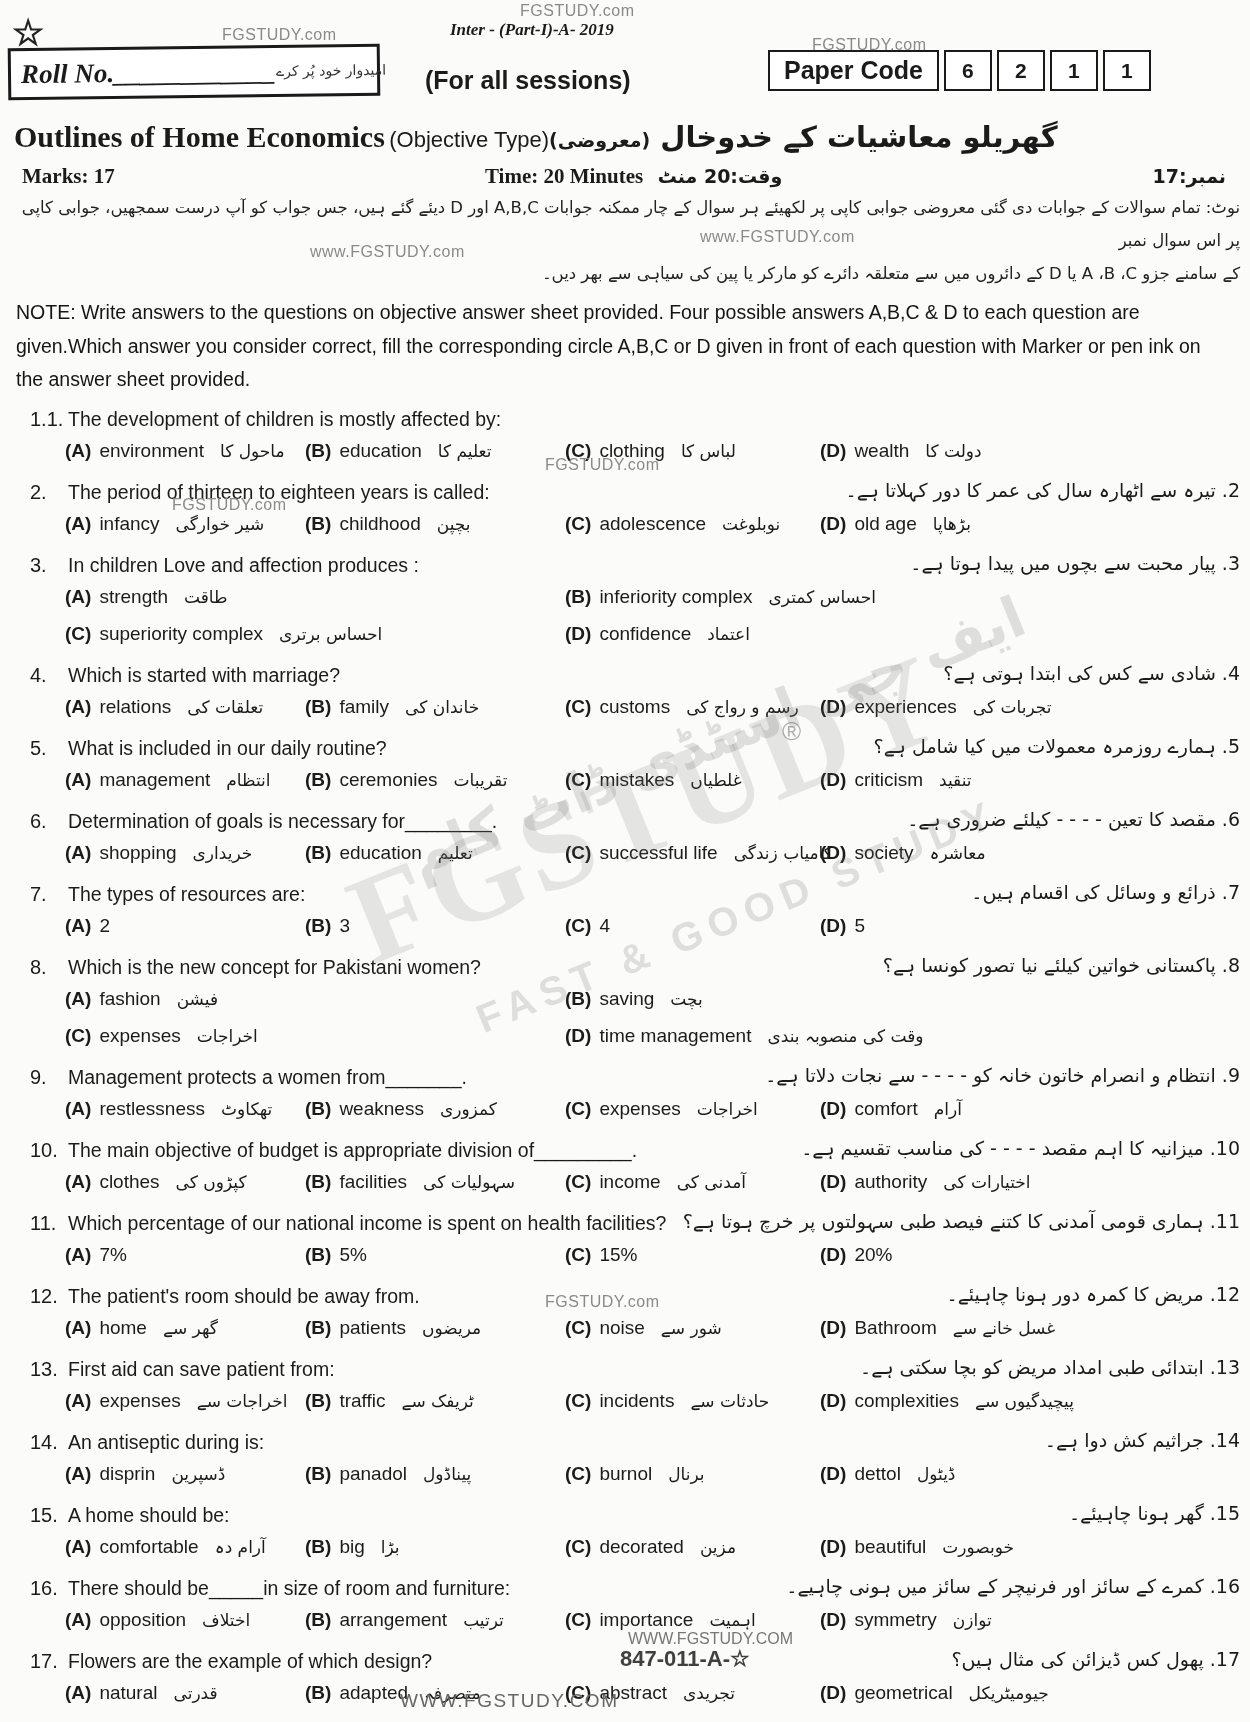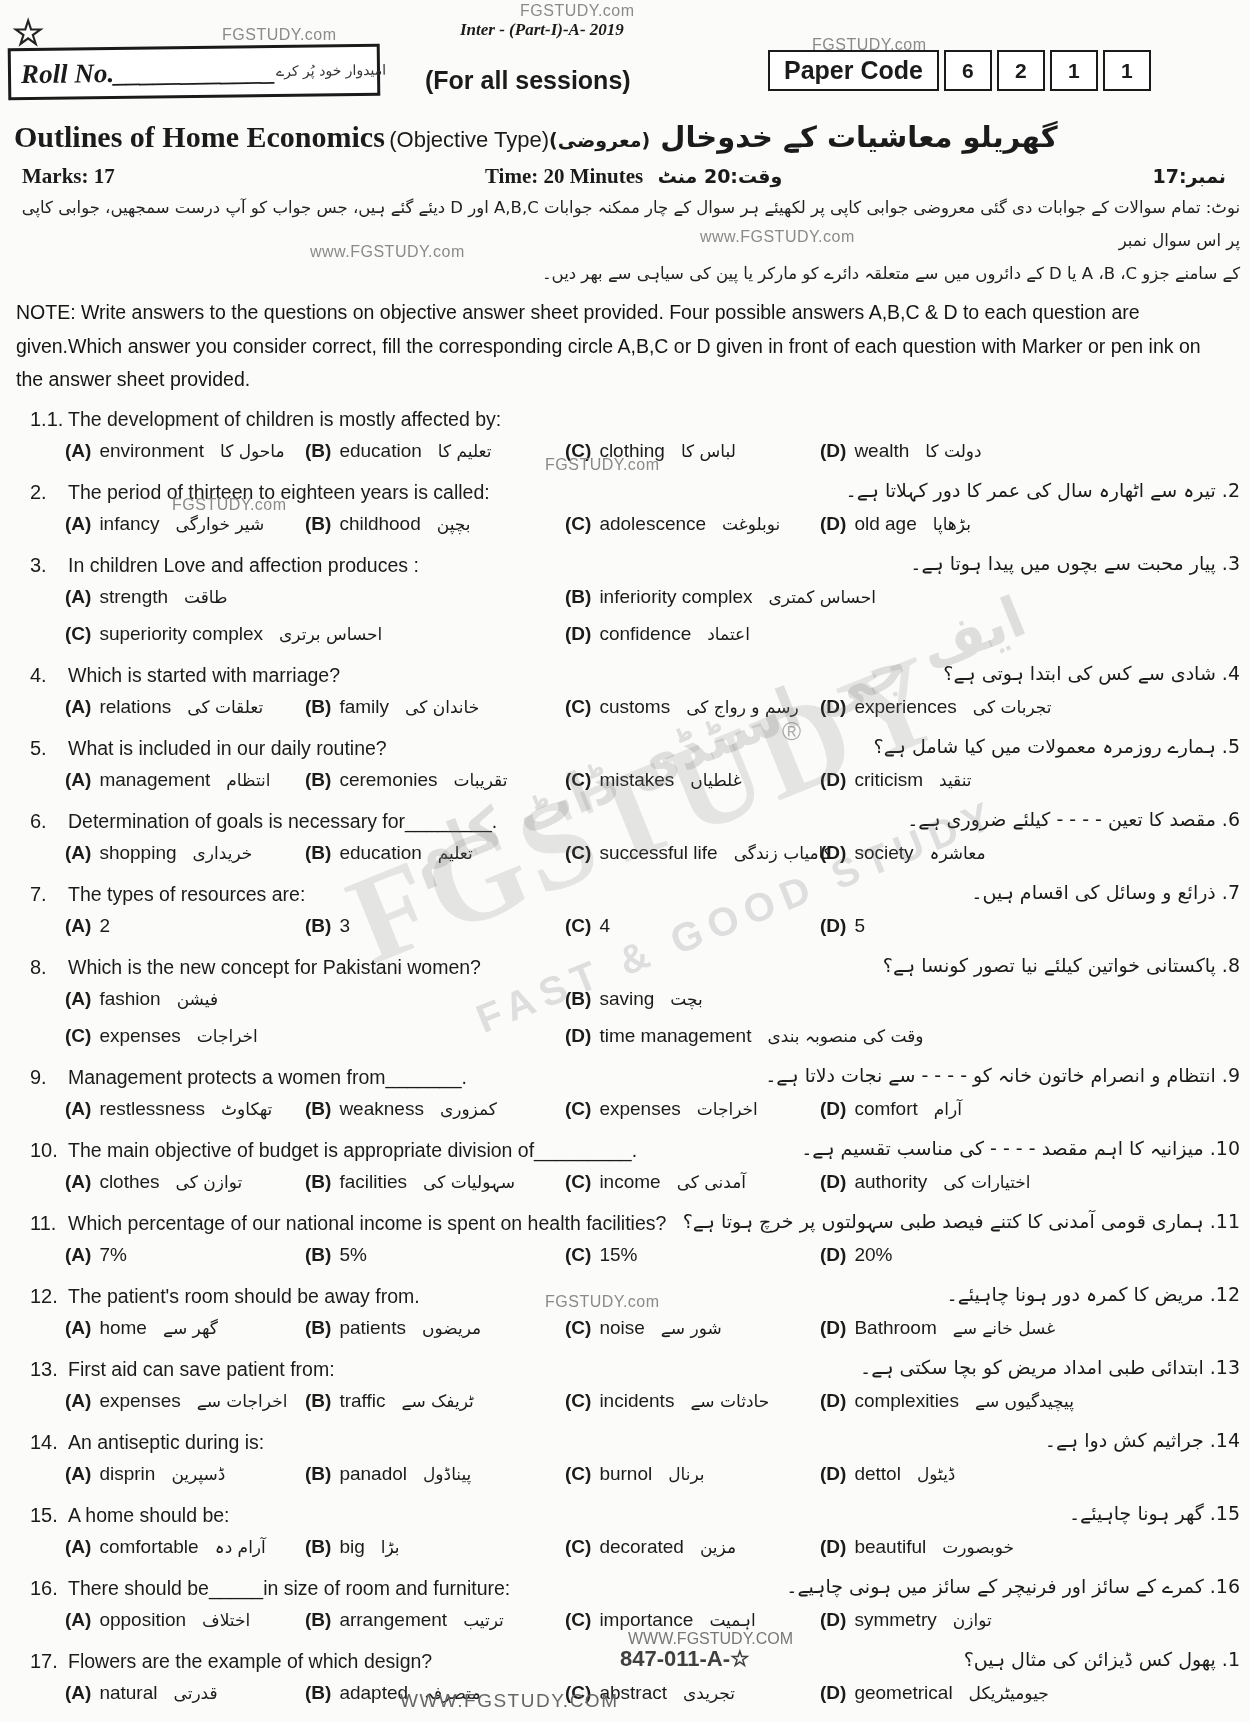--- a/index.html
+++ b/index.html
@@ -4,21 +4,21 @@
 <style>
   html,body{margin:0;padding:0;}
   body{width:1250px;height:1722px;position:relative;background:#fbfbfa;overflow:hidden;
        font-family:"Liberation Sans",sans-serif;color:#1b1b1b;}
   .page{position:relative;width:1250px;height:1722px;}
   .abs{position:absolute;white-space:nowrap;}
   .wm{color:#8a8a8a;font-size:16px;letter-spacing:.5px;}
   .urdu{font-family:"DejaVu Sans",sans-serif;}
   
   .star-tl{left:12px;top:12px;font-size:36px;font-weight:bold;color:#222;}
-  .exam-line{left:460px;top:20px;font-family:"Liberation Serif",serif;font-style:italic;font-weight:bold;font-size:17px;}
+  .exam-line{left:450px;top:20px;font-family:"Liberation Serif",serif;font-style:italic;font-weight:bold;font-size:17px;}
   .roll-box{left:8px;top:46px;width:372px;height:52px;border:3px solid #1a1a1a;transform:rotate(-0.7deg);
             display:flex;align-items:center;justify-content:space-between;padding:0 10px;box-sizing:border-box;background:#fff;}
   .roll-label{font-family:"Liberation Serif",serif;font-weight:bold;font-style:italic;font-size:27px;}
   .roll-urdu{font-size:14px;color:#333;}
   .sessions{left:425px;top:66px;font-size:25px;font-weight:bold;}
   .paper-code{left:768px;top:50px;display:flex;align-items:stretch;}
   .pc-label{border:2.5px solid #1a1a1a;padding:4px 14px;font-weight:bold;font-size:25px;background:#fff;display:flex;align-items:center;}
   .pc-cell{border:2.5px solid #1a1a1a;width:44px;margin-left:5px;display:flex;align-items:center;justify-content:center;
            font-weight:bold;font-size:21px;background:#fff;}
   
@@ -233,21 +233,21 @@
             <span class="opt l820"><b>(D)</b><span>comfort</span><span class="our urdu" dir="rtl">آرام</span></span>
           </div>
         </div>
         <div class="q">
           <div class="q-line">
             <span class="q-no">10.</span>
             <span class="q-en">The main objective of budget is appropriate division of_________.</span>
             <span class="q-ur urdu" dir="rtl">10. میزانیہ کا اہم مقصد - - - - کی مناسب تقسیم ہے۔</span>
           </div>
           <div class="opts row">
-            <span class="opt l65"><b>(A)</b><span>clothes</span><span class="our urdu" dir="rtl">توازن کی</span></span>
+            <span class="opt l65"><b>(A)</b><span>clothes</span><span class="our urdu" dir="rtl">کپڑوں کی</span></span>
             <span class="opt l305"><b>(B)</b><span>facilities</span><span class="our urdu" dir="rtl">سہولیات کی</span></span>
             <span class="opt l565"><b>(C)</b><span>income</span><span class="our urdu" dir="rtl">آمدنی کی</span></span>
             <span class="opt l820"><b>(D)</b><span>authority</span><span class="our urdu" dir="rtl">اختیارات کی</span></span>
           </div>
         </div>
         <div class="q">
           <div class="q-line">
             <span class="q-no">11.</span>
             <span class="q-en">Which percentage of our national income is spent on health facilities?</span>
             <span class="q-ur urdu" dir="rtl">11. ہماری قومی آمدنی کا کتنے فیصد طبی سہولتوں پر خرچ ہوتا ہے؟</span>
@@ -321,21 +321,21 @@
             <span class="opt l65"><b>(A)</b><span>opposition</span><span class="our urdu" dir="rtl">اختلاف</span></span>
             <span class="opt l305"><b>(B)</b><span>arrangement</span><span class="our urdu" dir="rtl">ترتیب</span></span>
             <span class="opt l565"><b>(C)</b><span>importance</span><span class="our urdu" dir="rtl">اہمیت</span></span>
             <span class="opt l820"><b>(D)</b><span>symmetry</span><span class="our urdu" dir="rtl">توازن</span></span>
           </div>
         </div>
         <div class="q">
           <div class="q-line">
             <span class="q-no">17.</span>
             <span class="q-en">Flowers are the example of which design?</span>
-            <span class="q-ur urdu" dir="rtl">1. پھول کس ڈیزائن کی مثال ہیں؟</span>
+            <span class="q-ur urdu" dir="rtl">17. پھول کس ڈیزائن کی مثال ہیں؟</span>
           </div>
           <div class="opts row">
             <span class="opt l65"><b>(A)</b><span>natural</span><span class="our urdu" dir="rtl">قدرتی</span></span>
             <span class="opt l305"><b>(B)</b><span>adapted</span><span class="our urdu" dir="rtl">متصرفہ</span></span>
             <span class="opt l565"><b>(C)</b><span>abstract</span><span class="our urdu" dir="rtl">تجریدی</span></span>
             <span class="opt l820"><b>(D)</b><span>geometrical</span><span class="our urdu" dir="rtl">جیومیٹریکل</span></span>
           </div>
         </div>
       </div>
   </div>

